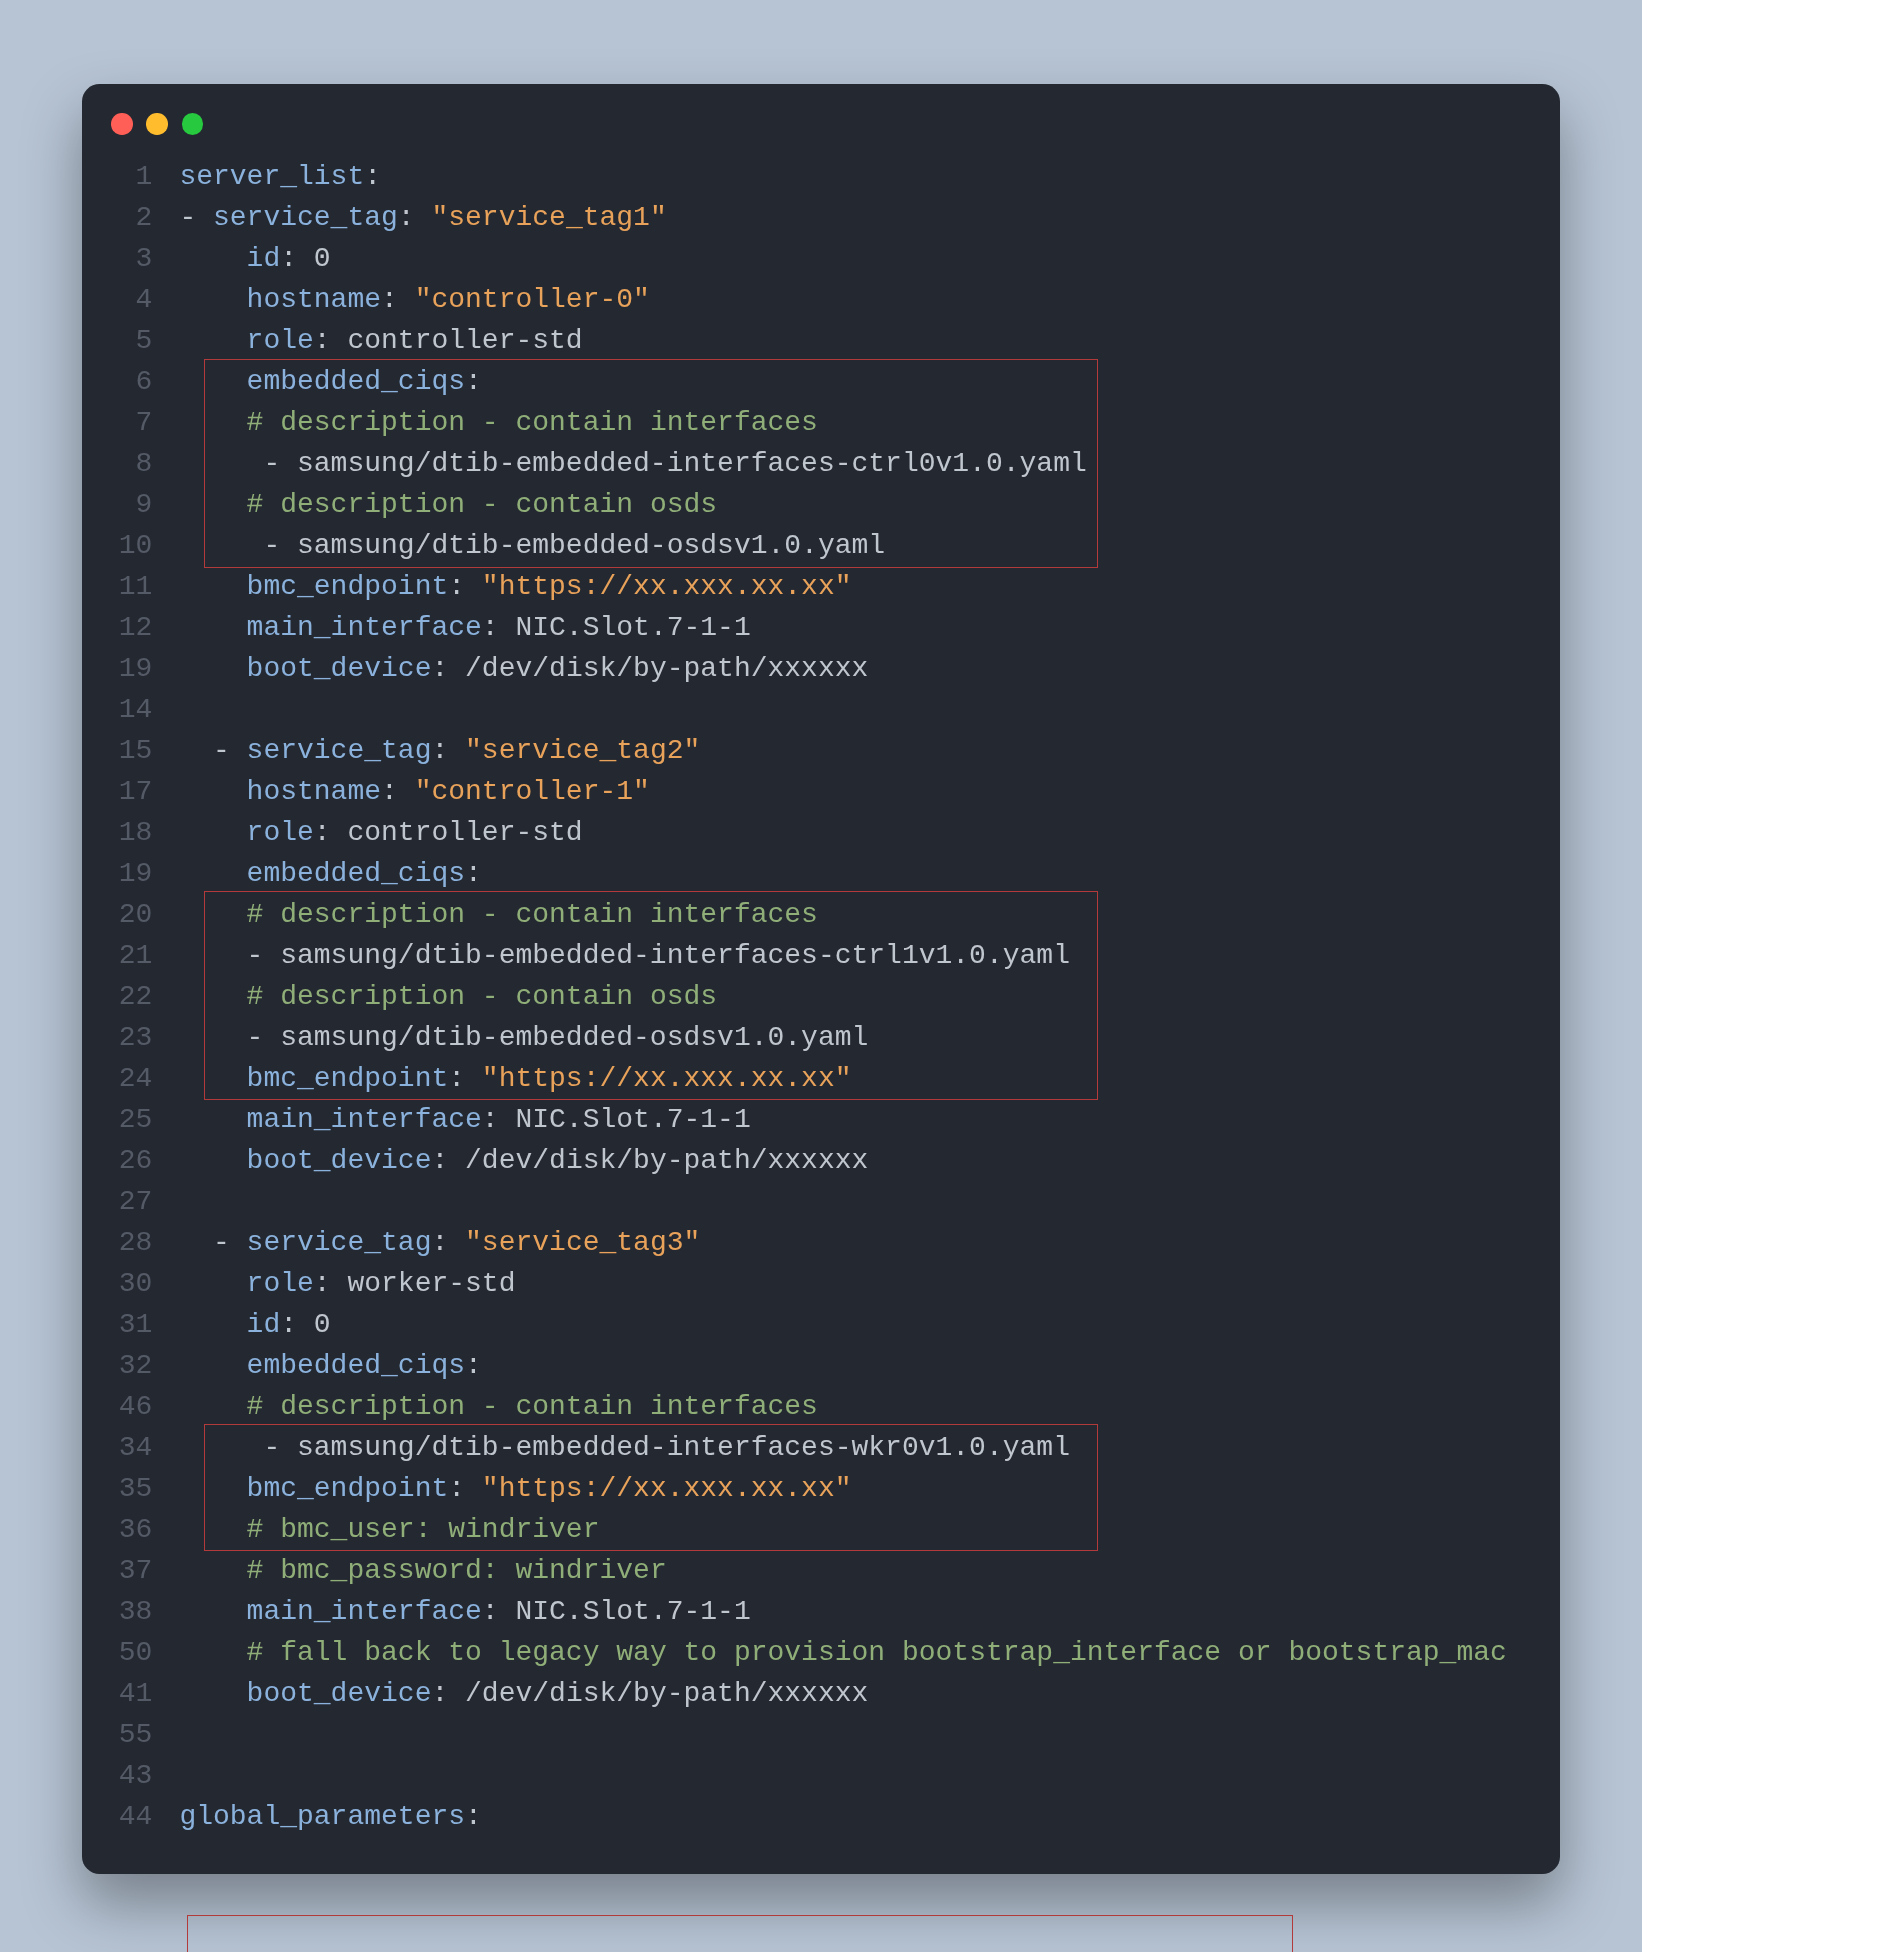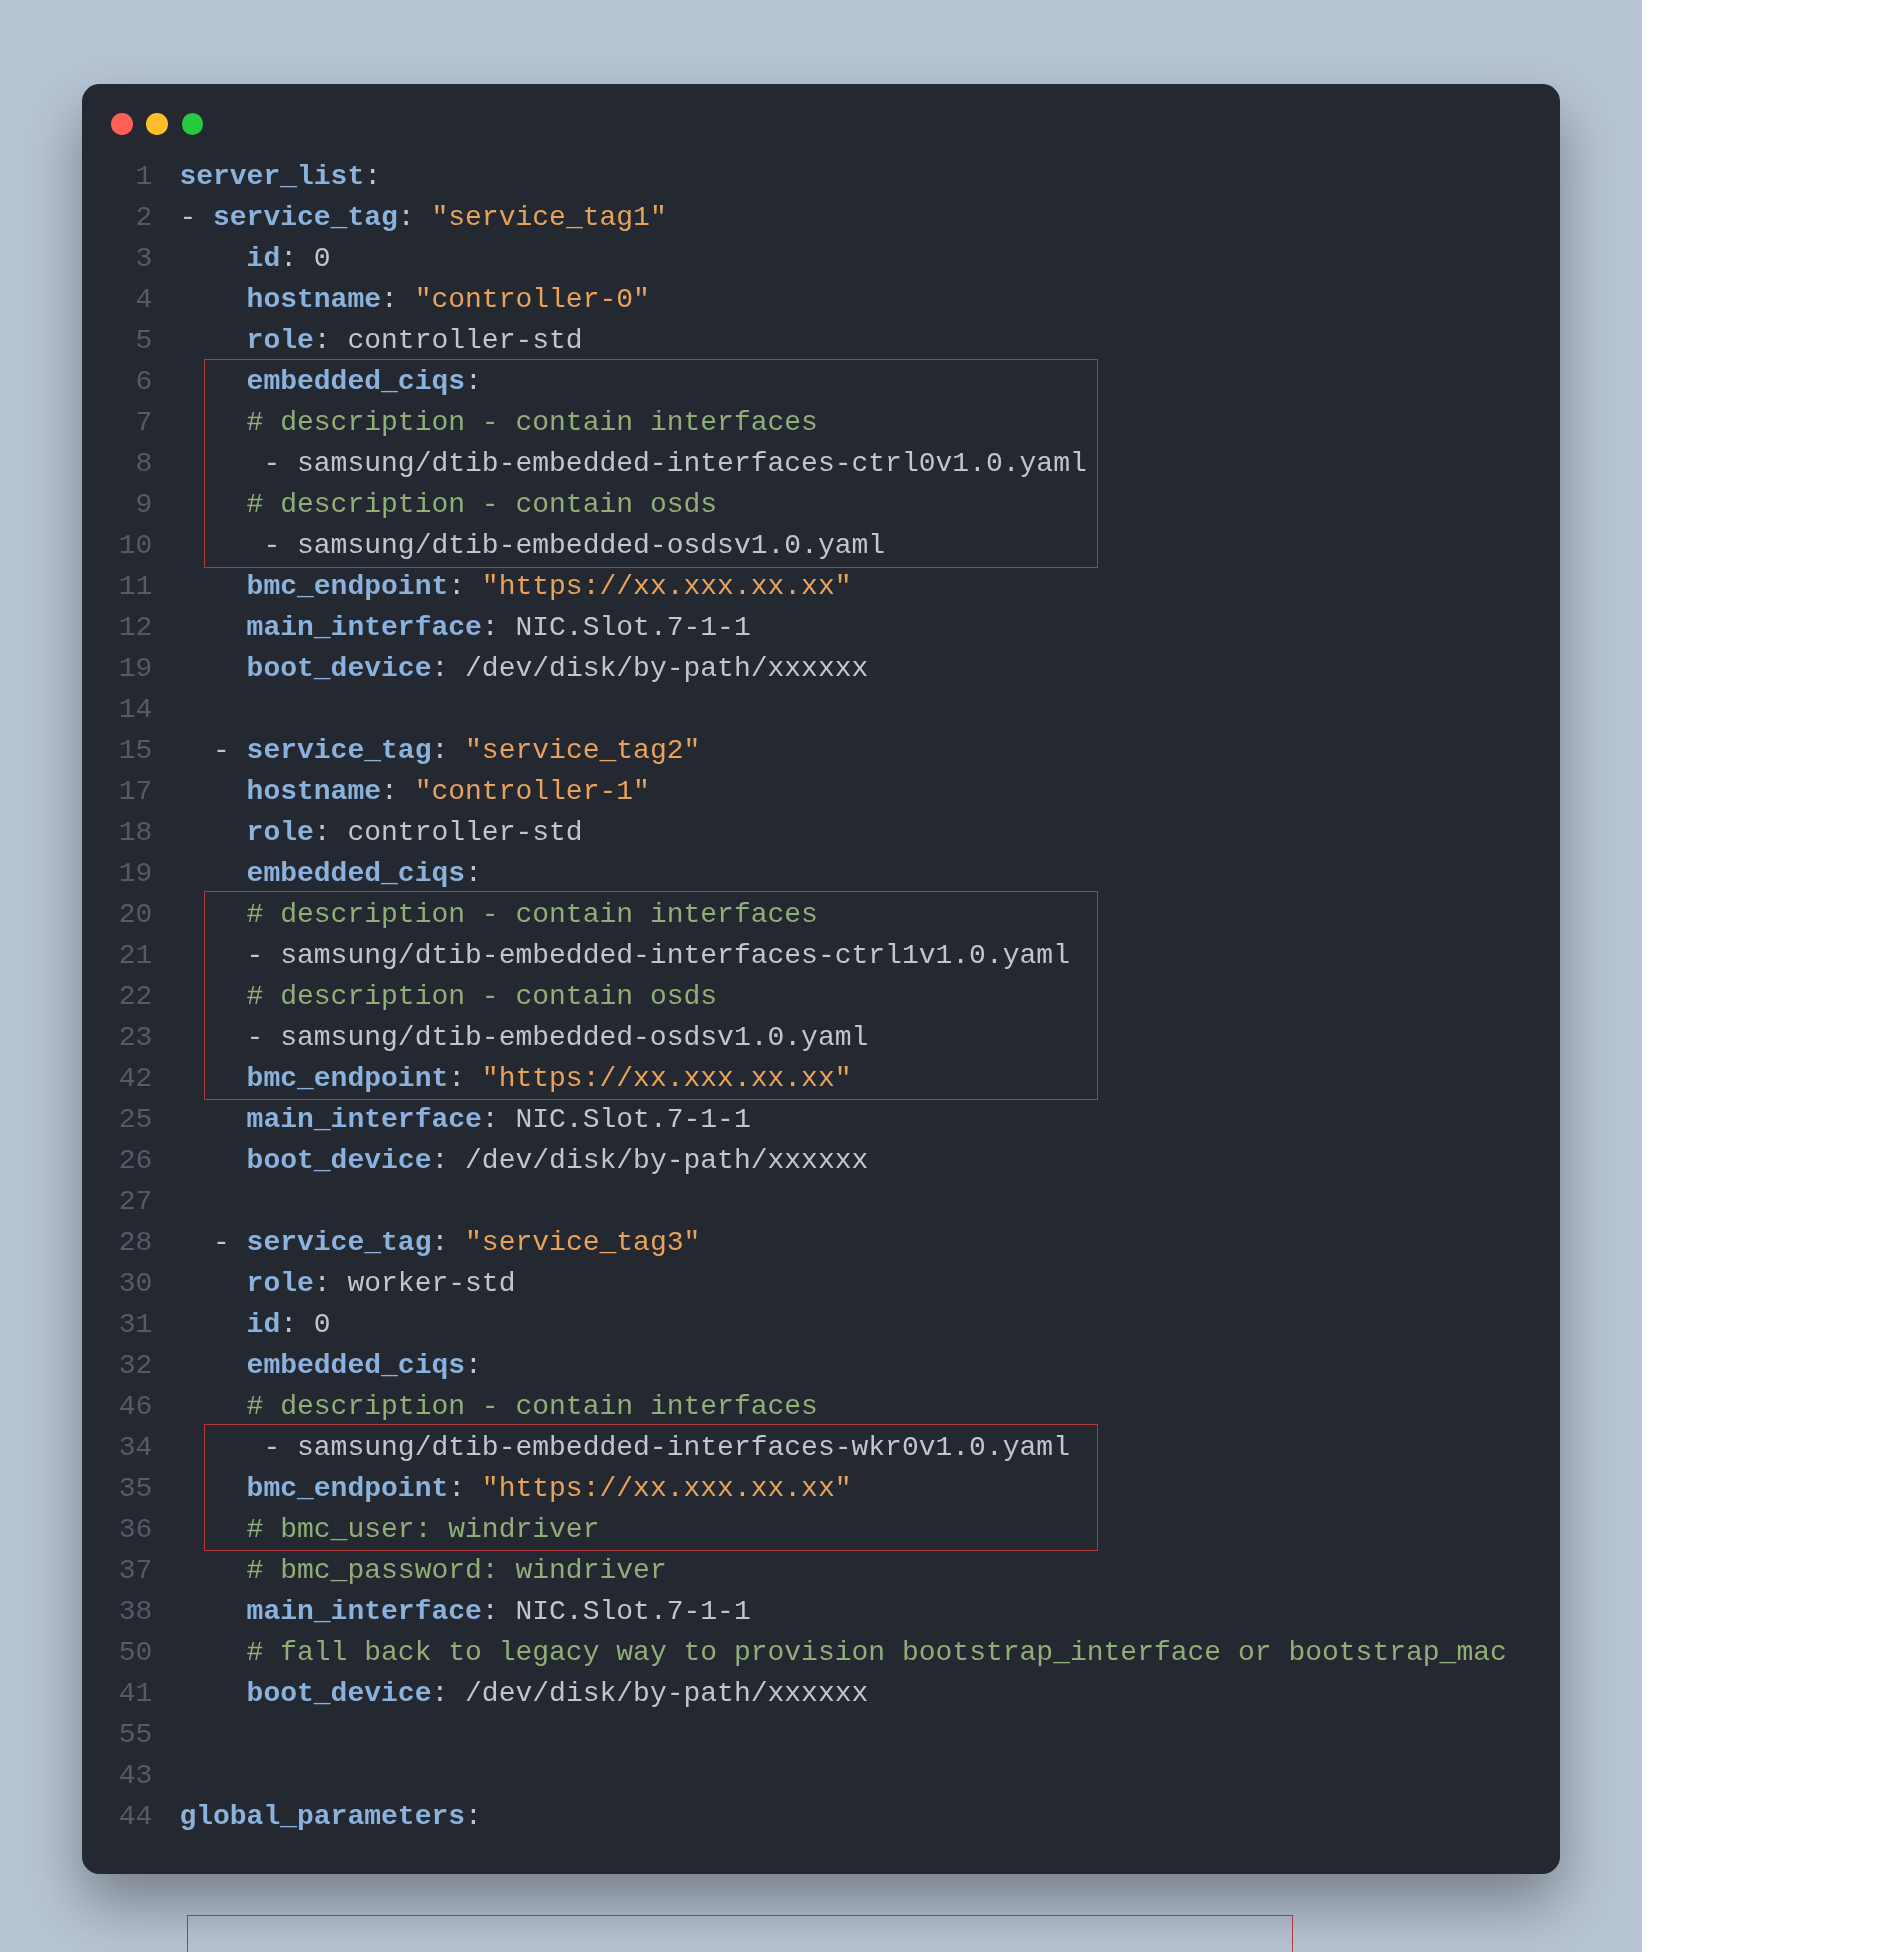--- a/index.html
+++ b/index.html
@@ -70,21 +70,21 @@
     width:47px;
     text-align:right;
     color:var(--gutter);
     flex-shrink:0;
     margin-right:27px;
     user-select:none;
   }
   .code{
     color:var(--txt);
   }
-  .k{color:var(--key);font-weight:bold;}
+  .k{color:var(--key);}
   .s{color:var(--str);}
   .c{color:var(--cmt);font-style:normal;}
   
   .box{
     position:absolute;
     border:1px solid var(--hl);
     pointer-events:none;
   }
 </style>
 </head>
@@ -115,21 +115,21 @@
           <div class="line"><span class="ln">19</span><span class="code"><span>    </span><span class="k">boot_device</span><span>: /dev/disk/by-path/xxxxxx</span></span></div>
           <div class="line"><span class="ln">14</span><span class="code"><span></span></span></div>
           <div class="line"><span class="ln">15</span><span class="code"><span>  - </span><span class="k">service_tag</span><span>: </span><span class="s">"service_tag2"</span></span></div>
           <div class="line"><span class="ln">17</span><span class="code"><span>    </span><span class="k">hostname</span><span>: </span><span class="s">"controller-1"</span></span></div>
           <div class="line"><span class="ln">18</span><span class="code"><span>    </span><span class="k">role</span><span>: controller-std</span></span></div>
           <div class="line"><span class="ln">19</span><span class="code"><span>    </span><span class="k">embedded_ciqs</span><span>:</span></span></div>
           <div class="line"><span class="ln">20</span><span class="code"><span>    </span><span class="c"># description - contain interfaces</span></span></div>
           <div class="line"><span class="ln">21</span><span class="code"><span>    - samsung/dtib-embedded-interfaces-ctrl1v1.0.yaml</span></span></div>
           <div class="line"><span class="ln">22</span><span class="code"><span>    </span><span class="c"># description - contain osds</span></span></div>
           <div class="line"><span class="ln">23</span><span class="code"><span>    - samsung/dtib-embedded-osdsv1.0.yaml</span></span></div>
-          <div class="line"><span class="ln">42</span><span class="code"><span>    </span><span class="k">bmc_endpoint</span><span>: </span><span class="s">"https://xx.xxx.xx.xx"</span></span></div>
+          <div class="line"><span class="ln">24</span><span class="code"><span>    </span><span class="k">bmc_endpoint</span><span>: </span><span class="s">"https://xx.xxx.xx.xx"</span></span></div>
           <div class="line"><span class="ln">25</span><span class="code"><span>    </span><span class="k">main_interface</span><span>: NIC.Slot.7-1-1</span></span></div>
           <div class="line"><span class="ln">26</span><span class="code"><span>    </span><span class="k">boot_device</span><span>: /dev/disk/by-path/xxxxxx</span></span></div>
           <div class="line"><span class="ln">27</span><span class="code"><span></span></span></div>
           <div class="line"><span class="ln">28</span><span class="code"><span>  - </span><span class="k">service_tag</span><span>: </span><span class="s">"service_tag3"</span></span></div>
           <div class="line"><span class="ln">30</span><span class="code"><span>    </span><span class="k">role</span><span>: worker-std</span></span></div>
           <div class="line"><span class="ln">31</span><span class="code"><span>    </span><span class="k">id</span><span>: 0</span></span></div>
           <div class="line"><span class="ln">32</span><span class="code"><span>    </span><span class="k">embedded_ciqs</span><span>:</span></span></div>
           <div class="line"><span class="ln">46</span><span class="code"><span>    </span><span class="c"># description - contain interfaces</span></span></div>
           <div class="line"><span class="ln">34</span><span class="code"><span>     - samsung/dtib-embedded-interfaces-wkr0v1.0.yaml</span></span></div>
           <div class="line"><span class="ln">35</span><span class="code"><span>    </span><span class="k">bmc_endpoint</span><span>: </span><span class="s">"https://xx.xxx.xx.xx"</span></span></div>

